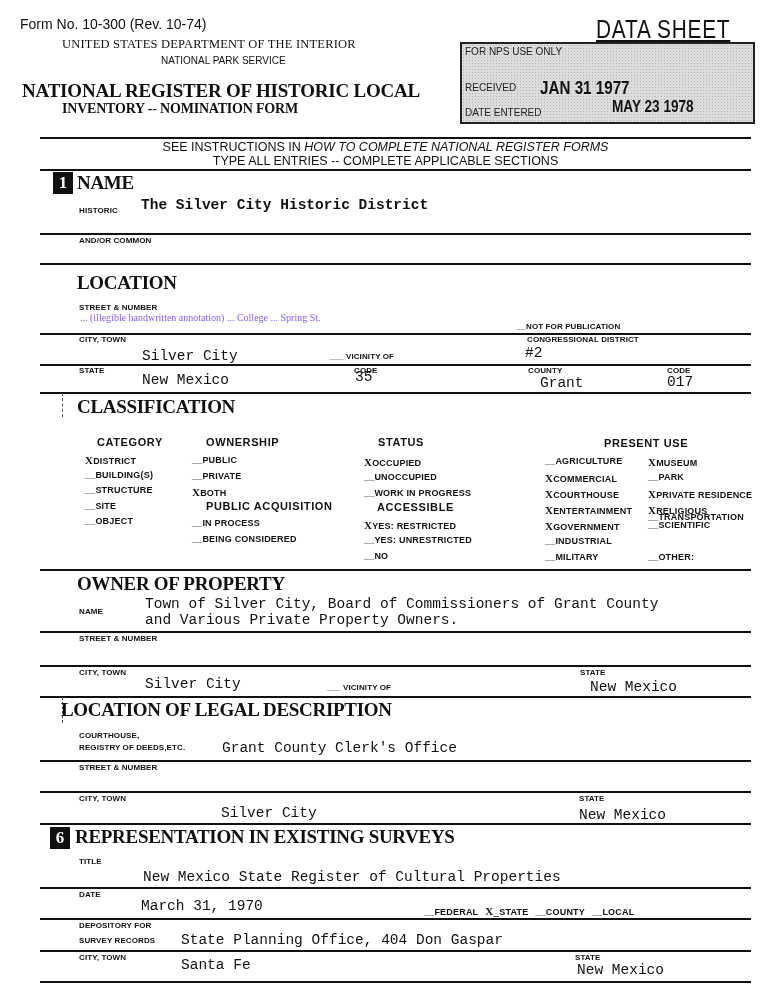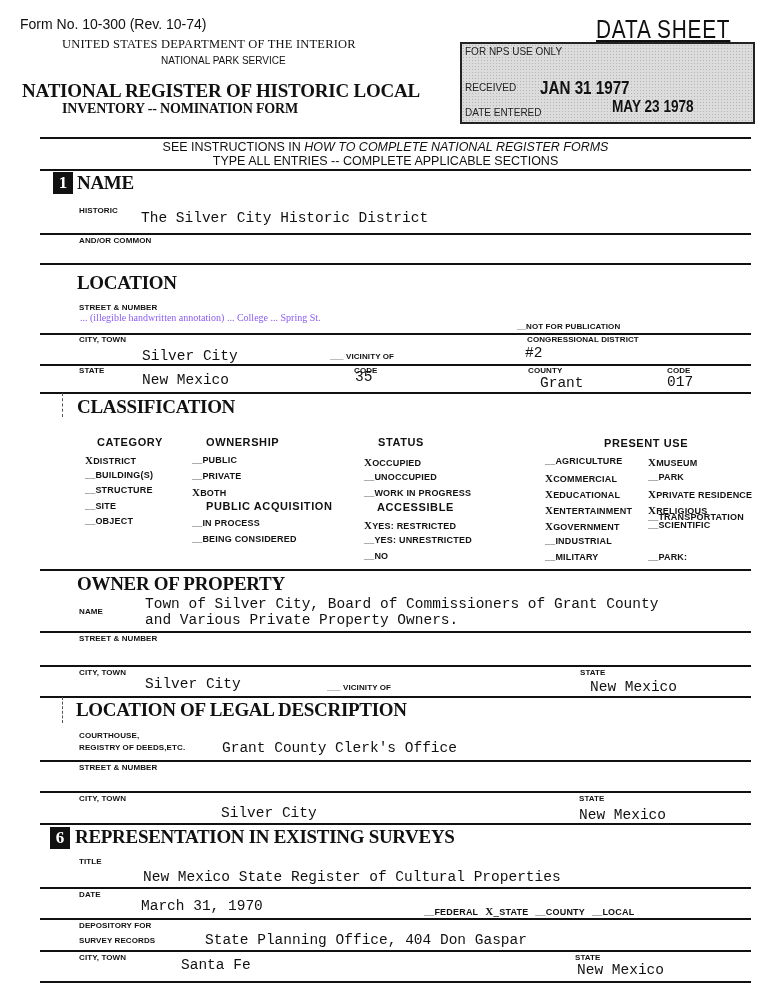--- a/index.html
+++ b/index.html
@@ -55,21 +55,21 @@
 <div class="rule thick" style="left:40px;top:137px;width:711px;"></div>
 <div class="abs sans instr" style="top:140px;">
   <span>SEE INSTRUCTIONS IN </span><i>HOW TO COMPLETE NATIONAL REGISTER FORMS</i>
 </div>
 <div class="abs sans instr" style="top:154px;">TYPE ALL ENTRIES -- COMPLETE APPLICABLE SECTIONS</div>
 <div class="rule thick" style="left:40px;top:169px;width:711px;"></div>
 
 <div class="num-box" style="left:53px;top:172px;">1</div>
 <div class="abs section-head" style="left:77px;top:172px;">NAME</div>
 <div class="abs sans lab" style="left:79px;top:206px;">HISTORIC</div>
-<div class="abs val" style="left:141px;top:210px;">The Silver City Historic District</div>
+<div class="abs val" style="left:141px;top:197px;font-weight:bold;">The Silver City Historic District</div>
 <div class="rule thin" style="left:40px;top:233px;width:711px;"></div>
 <div class="abs sans lab" style="left:79px;top:236px;">AND/OR COMMON</div>
 
 <div class="rule thick" style="left:40px;top:263px;width:711px;"></div>
 <div class="abs section-head" style="left:77px;top:272px;text-align:center;">LOCATION</div>
 <div class="abs sans lab" style="left:79px;top:303px;">STREET &amp; NUMBER</div>
 <div class="abs hand" style="left:80px;top:312px;width:430px;overflow:hidden;">... (illegible handwritten annotation) ... College ... Spring St.</div>
 <div class="abs sans lab" style="left:517px;top:322px;">__<span>NOT FOR PUBLICATION</span></div>
 <div class="rule thin" style="left:40px;top:333px;width:711px;"></div>
 <div class="abs sans lab" style="left:79px;top:335px;">CITY, TOWN</div>
@@ -122,53 +122,53 @@
 <div id="acc-list">
     <div class="abs sans opt" style="left: 364px; top: 519px;"><span style="font-family: &quot;Liberation Serif&quot;, serif; font-size: 11px;">X</span><span>YES: RESTRICTED</span></div>
     <div class="abs sans opt" style="left: 364px; top: 535px;"><span>__</span><span>YES: UNRESTRICTED</span></div>
     <div class="abs sans opt" style="left: 364px; top: 551px;"><span>__</span><span>NO</span></div>
   </div>
 
 <div class="abs sans colhead" style="left:604px;top:437px;">PRESENT USE</div>
 <div id="use-col1">
     <div class="abs sans opt" style="left: 545px; top: 456px;"><span>__</span><span>AGRICULTURE</span></div>
     <div class="abs sans opt" style="left: 545px; top: 472px;"><span style="font-family: &quot;Liberation Serif&quot;, serif; font-size: 11px;">X</span><span>COMMERCIAL</span></div>
-    <div class="abs sans opt" style="left: 545px; top: 488px;"><span style="font-family: &quot;Liberation Serif&quot;, serif; font-size: 11px;">X</span><span>EDUCATIONAL</span></div>
+    <div class="abs sans opt" style="left: 545px; top: 488px;"><span style="font-family: &quot;Liberation Serif&quot;, serif; font-size: 11px;">X</span><span>COURTHOUSE</span></div>
     <div class="abs sans opt" style="left: 545px; top: 504px;"><span style="font-family: &quot;Liberation Serif&quot;, serif; font-size: 11px;">X</span><span>ENTERTAINMENT</span></div>
     <div class="abs sans opt" style="left: 545px; top: 520px;"><span style="font-family: &quot;Liberation Serif&quot;, serif; font-size: 11px;">X</span><span>GOVERNMENT</span></div>
     <div class="abs sans opt" style="left: 545px; top: 536px;"><span>__</span><span>INDUSTRIAL</span></div>
     <div class="abs sans opt" style="left: 545px; top: 552px;"><span>__</span><span>MILITARY</span></div>
   </div>
 <div id="use-col2">
     <div class="abs sans opt" style="left: 648px; top: 456px;"><span style="font-family: &quot;Liberation Serif&quot;, serif; font-size: 11px;">X</span><span>MUSEUM</span></div>
     <div class="abs sans opt" style="left: 648px; top: 472px;"><span>__</span><span>PARK</span></div>
     <div class="abs sans opt" style="left: 648px; top: 488px;"><span style="font-family: &quot;Liberation Serif&quot;, serif; font-size: 11px;">X</span><span>PRIVATE RESIDENCE</span></div>
     <div class="abs sans opt" style="left: 648px; top: 504px;"><span style="font-family: &quot;Liberation Serif&quot;, serif; font-size: 11px;">X</span><span>RELIGIOUS</span></div>
     <div class="abs sans opt" style="left: 648px; top: 520px;"><span>__</span><span>SCIENTIFIC</span></div>
     <div class="abs sans opt" style="left: 648px; top: 512px;"><span>__</span><span>TRANSPORTATION</span></div>
-    <div class="abs sans opt" style="left: 648px; top: 552px;"><span>__</span><span>PARK:</span></div>
+    <div class="abs sans opt" style="left: 648px; top: 552px;"><span>__</span><span>OTHER:</span></div>
   </div>
 
 <div class="rule thick" style="left:40px;top:569px;width:711px;"></div>
 <div class="abs section-head" style="left:77px;top:573px;">OWNER OF PROPERTY</div>
 <div class="abs sans lab" style="left:79px;top:607px;">NAME</div>
 <div class="abs val" style="left:145px;top:596px;">Town of Silver City, Board of Commissioners of Grant County</div>
 <div class="abs val" style="left:145px;top:612px;">and Various Private Property Owners.</div>
 <div class="rule thin" style="left:40px;top:631px;width:711px;"></div>
 <div class="abs sans lab" style="left:79px;top:634px;">STREET &amp; NUMBER</div>
 <div class="rule thin" style="left:40px;top:665px;width:711px;"></div>
 <div class="abs sans lab" style="left:79px;top:668px;">CITY, TOWN</div>
 <div class="abs sans lab" style="left:580px;top:668px;">STATE</div>
 <div class="abs val" style="left:145px;top:676px;">Silver City</div>
 <div class="abs sans lab" style="left:327px;top:683px;">___ <span>VICINITY OF</span></div>
 <div class="abs val" style="left:590px;top:679px;">New Mexico</div>
 
 <div class="rule thick" style="left:40px;top:696px;width:711px;"></div>
 <div class="dash" style="left:62px;top:697px;height:26px;"></div>
-<div class="abs section-head" style="left:76px;top:699px;">LOCATION OF LEGAL DESCRIPTION</div>
+<div class="abs section-head" style="left:61px;top:699px;">LOCATION OF LEGAL DESCRIPTION</div>
 <div class="abs sans lab" style="left:79px;top:731px;">COURTHOUSE,</div>
 <div class="abs sans lab" style="left:79px;top:743px;">REGISTRY OF DEEDS,ETC.</div>
 <div class="abs val" style="left:222px;top:740px;">Grant County Clerk's Office</div>
 <div class="rule thin" style="left:40px;top:760px;width:711px;"></div>
 <div class="abs sans lab" style="left:79px;top:763px;">STREET &amp; NUMBER</div>
 <div class="rule thin" style="left:40px;top:791px;width:711px;"></div>
 <div class="abs sans lab" style="left:79px;top:794px;">CITY, TOWN</div>
 <div class="abs sans lab" style="left:579px;top:794px;">STATE</div>
 <div class="abs val" style="left:221px;top:805px;">Silver City</div>
 <div class="abs val" style="left:579px;top:807px;">New Mexico</div>
@@ -178,19 +178,19 @@
 <div class="abs section-head" style="left:75px;top:826px;">REPRESENTATION IN EXISTING SURVEYS</div>
 <div class="abs sans lab" style="left:79px;top:857px;">TITLE</div>
 <div class="abs val" style="left:143px;top:869px;">New Mexico State Register of Cultural Properties</div>
 <div class="rule thin" style="left:40px;top:887px;width:711px;"></div>
 <div class="abs sans lab" style="left:79px;top:890px;">DATE</div>
 <div class="abs val" style="left:141px;top:898px;">March 31, 1970</div>
 <div id="levels-row" class="abs sans opt" style="left:424px;top:905px;"><span style="margin-right: 7px;"><span>__</span><span>FEDERAL</span></span><span style="margin-right: 7px;"><span style="font-family: &quot;Liberation Serif&quot;, serif; font-size: 11px;">X_</span><span>STATE</span></span><span style="margin-right: 7px;"><span>__</span><span>COUNTY</span></span><span style="margin-right: 7px;"><span>__</span><span>LOCAL</span></span></div>
 <div class="rule thin" style="left:40px;top:918px;width:711px;"></div>
 <div class="abs sans lab" style="left:79px;top:921px;">DEPOSITORY FOR</div>
 <div class="abs sans lab" style="left:79px;top:936px;">SURVEY RECORDS</div>
-<div class="abs val" style="left:181px;top:932px;margin-left:24px;">State Planning Office, 404 Don Gaspar</div>
+<div class="abs val" style="left:181px;top:932px;">State Planning Office, 404 Don Gaspar</div>
 <div class="rule thin" style="left:40px;top:950px;width:711px;"></div>
 <div class="abs sans lab" style="left:79px;top:953px;">CITY, TOWN</div>
 <div class="abs sans lab" style="left:575px;top:953px;">STATE</div>
 <div class="abs val" style="left:181px;top:957px;">Santa Fe</div>
 <div class="abs val" style="left:577px;top:962px;">New Mexico</div>
 <div class="rule thin" style="left:40px;top:981px;width:711px;"></div>
 
 </body></html>

